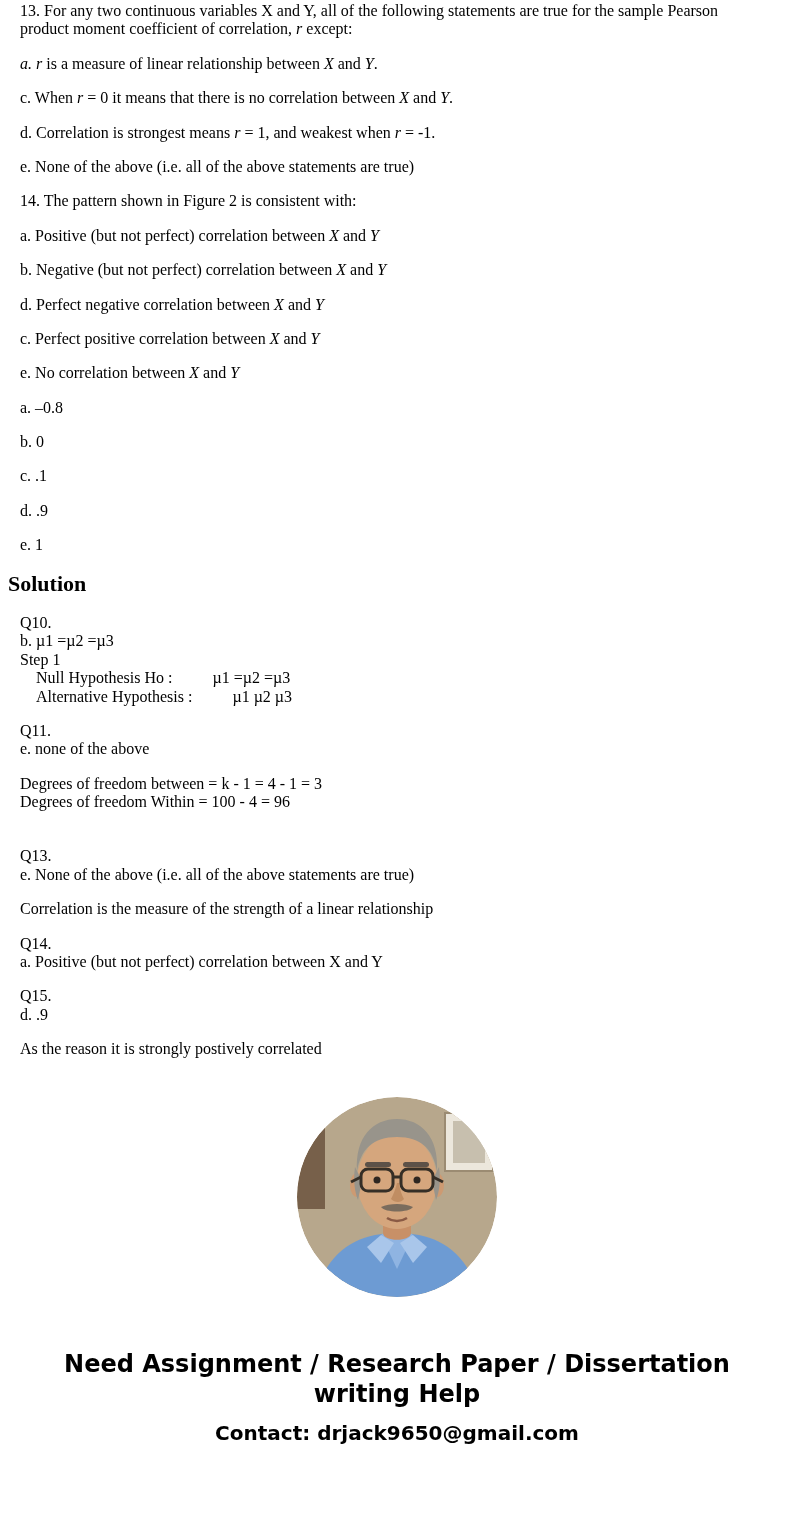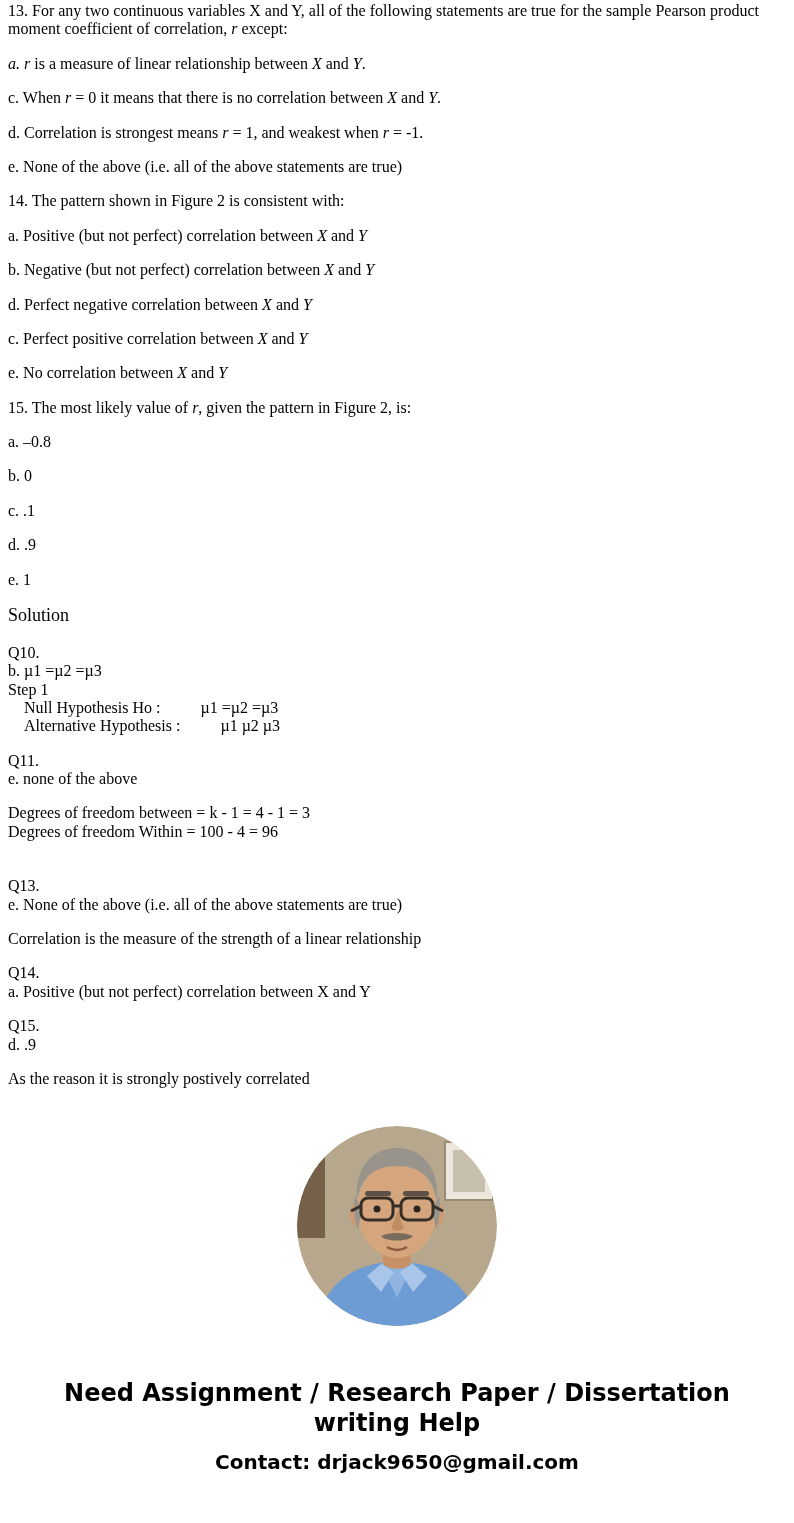--- a/index.html
+++ b/index.html
@@ -14,25 +14,25 @@
     min-height: 1523px;
     background: #ffffff;
     box-sizing: border-box;
     padding-top: 2px;
   }
   .doc {
     padding: 0 28px 0 8px;
     font-size: 16px;
     line-height: 1.15;
   }
-  .doc p { margin: 16px 0; }
+  .doc p { margin: 16px 12px; }
   .doc p:first-child { margin-top: 0; }
   .doc h2.heading {
-    font-size: 18px;
-    font-weight: normal;
+    font-size: 22px;
+    font-weight: bold;
     margin: 9px 0 18px 0;
   }
   .doc p.pre { white-space: pre-wrap; }
   .doc .gap-top { margin-top: 36px; }
   .doc em { font-style: italic; }
 
   .avatar-wrap {
     display: flex;
     justify-content: center;
     margin-top: 38px;
@@ -77,21 +77,20 @@
       <p class="para"><em>a. r</em><span> is a measure of linear relationship between </span><em>X</em><span> and </span><em>Y</em><span>.</span></p>
       <p class="para"><span>c. When </span><em>r</em><span> = 0 it means that there is no correlation between </span><em>X</em><span> and </span><em>Y</em><span>.</span></p>
       <p class="para"><span>d. Correlation is strongest means </span><em>r</em><span> = 1, and weakest when </span><em>r</em><span> = -1.</span></p>
       <p class="para"><span>e. None of the above (i.e. all of the above statements are true)</span></p>
       <p class="para"><span>14. The pattern shown in Figure 2 is consistent with:</span></p>
       <p class="para"><span>a. Positive (but not perfect) correlation between </span><em>X</em><span> and </span><em>Y</em></p>
       <p class="para"><span>b. Negative (but not perfect) correlation between </span><em>X</em><span> and </span><em>Y</em></p>
       <p class="para"><span>d. Perfect negative correlation between </span><em>X</em><span> and </span><em>Y</em></p>
       <p class="para"><span>c. Perfect positive correlation between </span><em>X</em><span> and </span><em>Y</em></p>
       <p class="para"><span>e. No correlation between </span><em>X</em><span> and </span><em>Y</em></p>
-      <p class="para"><span>15. The most likely value of </span><em>r</em><span>, given the pattern in Figure 2, is:</span></p>
       <p class="para"><span>a. –0.8</span></p>
       <p class="para"><span>b. 0</span></p>
       <p class="para"><span>c. .1</span></p>
       <p class="para"><span>d. .9</span></p>
       <p class="para"><span>e. 1</span></p>
       <h2 class="heading"><span>Solution</span></h2>
       <p class="pre"><span>Q10.
 b. µ1 =µ2 =µ3
 Step 1
     Null Hypothesis Ho :          µ1 =µ2 =µ3

